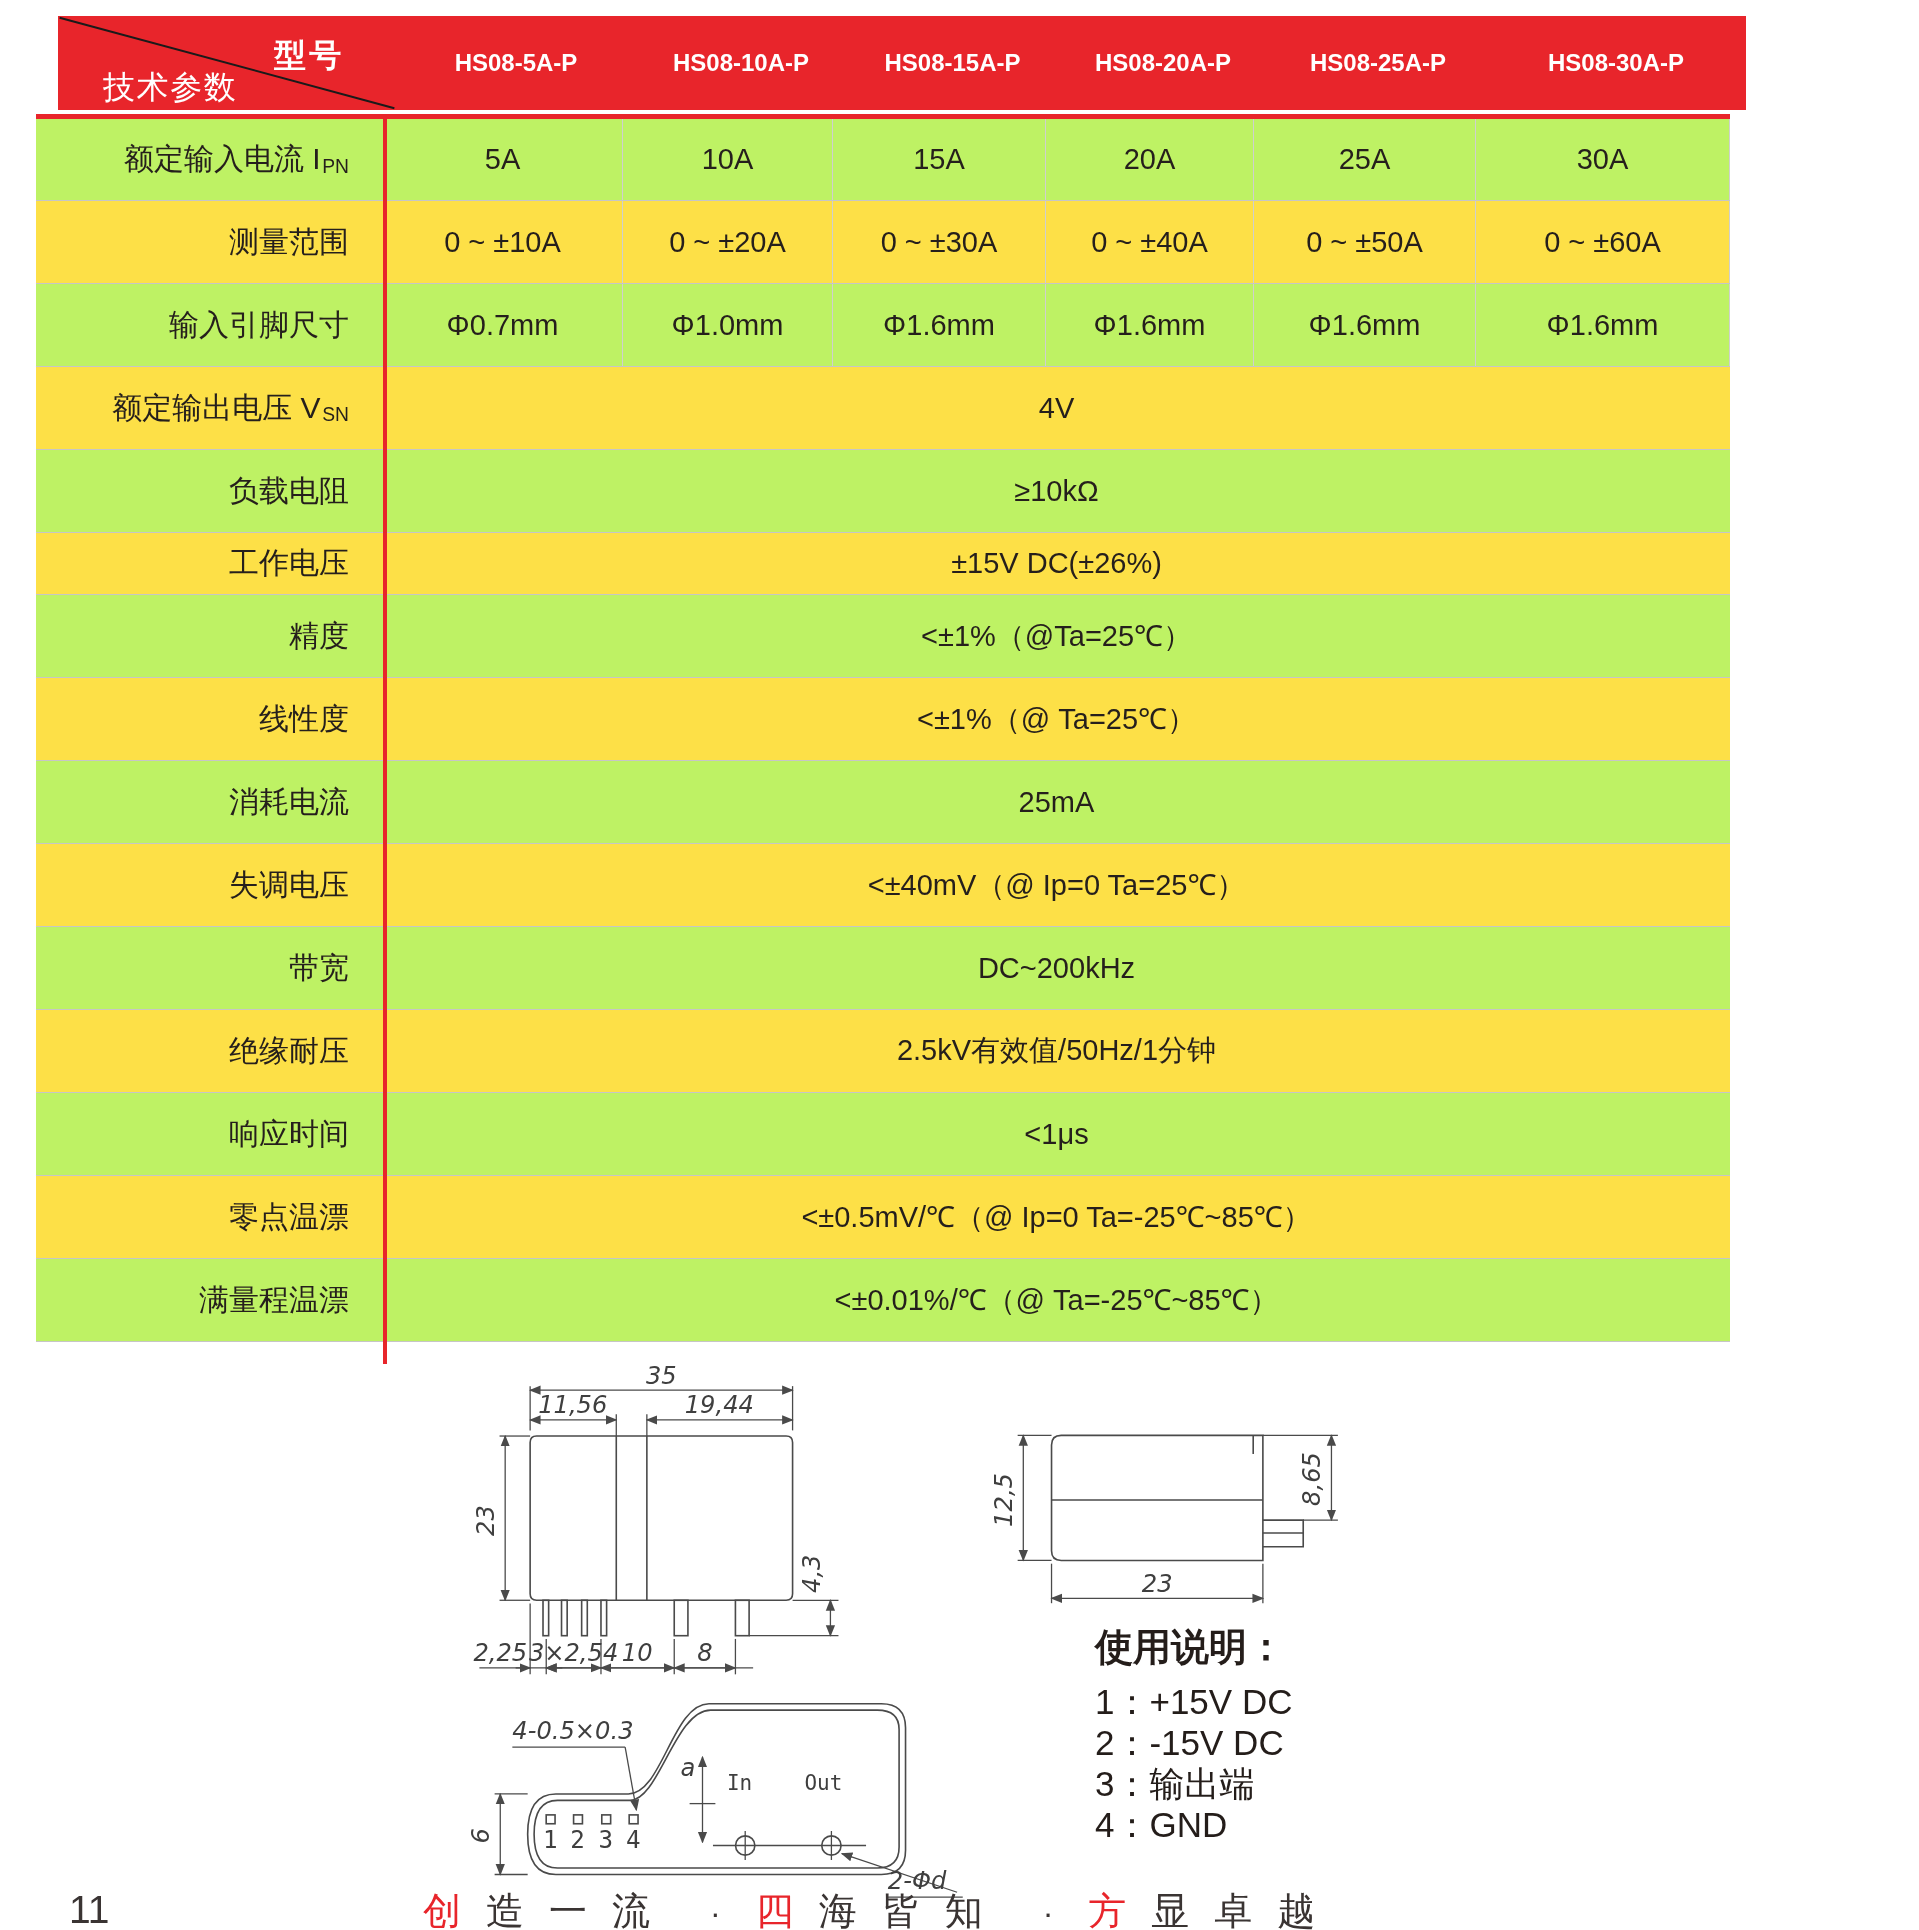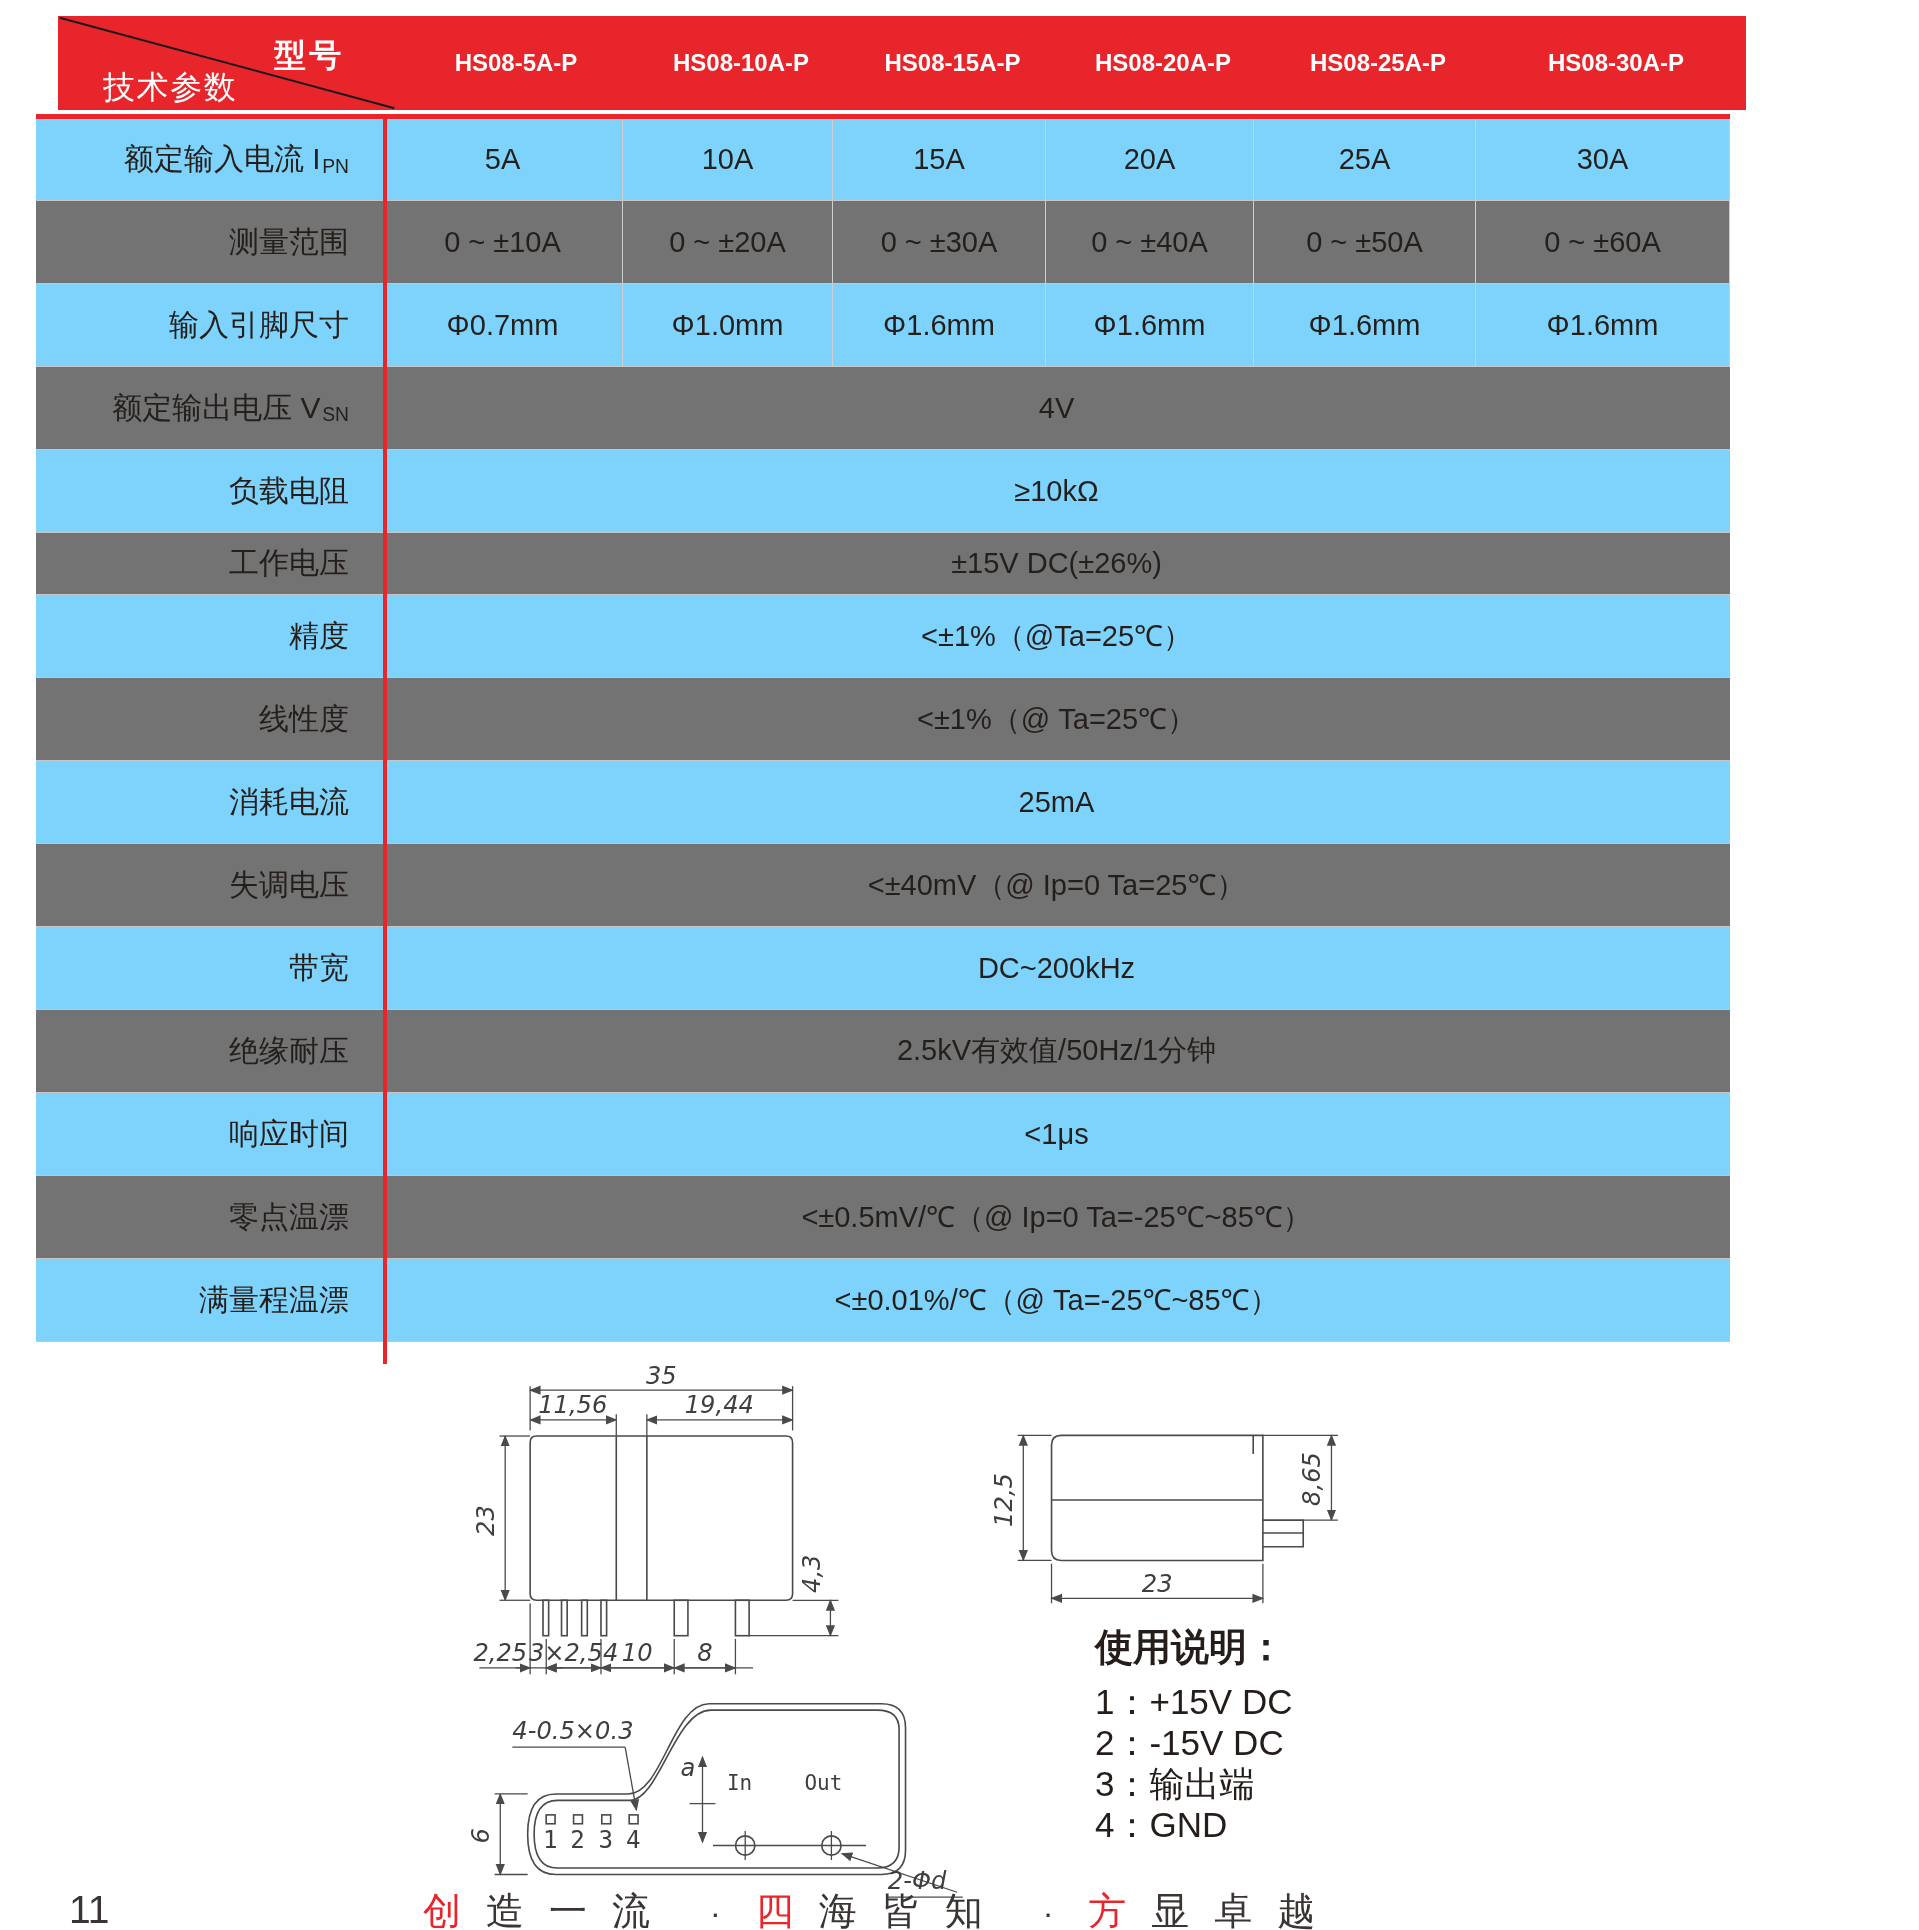--- a/index.html
+++ b/index.html
@@ -10,22 +10,22 @@
   
   .hdr-bar{position:absolute;left:58px;top:16px;width:1688px;height:94px;background:#e8252b;}
   .hdr-diag{position:absolute;left:0;top:0;width:338px;height:94px;}
   .hdr-corner-top{position:absolute;left:216px;top:18px;font-size:32px;font-weight:bold;color:#fff;letter-spacing:3.2px;}
   .hdr-corner-bottom{position:absolute;left:45px;top:50px;font-size:32px;font-weight:normal;color:#fff;letter-spacing:1.6px;}
   .hdr-models{position:absolute;left:338px;top:0;height:94px;display:grid;grid-template-columns:240px 210px 213px 208px 222px 254px;}
   .hdr-models div{display:flex;align-items:center;justify-content:center;font-size:24px;font-weight:bold;color:#ffffff;}
   .hdr-rule{position:absolute;left:36px;top:114px;width:1694px;height:5.6px;background:#e8252b;}
   
   .spec-table{position:absolute;left:36px;top:119px;width:1694px;}
-  .row{display:grid;grid-template-columns:347px 240px 210px 213px 208px 222px 254px;box-sizing:border-box;border-bottom:1.6px solid #c6c6c6;background:#7dd3fc;}
-  .row.shaded{background:#737373;}
+  .row{display:grid;grid-template-columns:347px 240px 210px 213px 208px 222px 254px;box-sizing:border-box;border-bottom:1.6px solid #c6c6c6;background:#bef264;}
+  .row.shaded{background:#fde047;}
   .cell{display:flex;align-items:center;justify-content:center;font-size:29px;}
   .cell.label{justify-content:flex-end;padding-right:34px;font-size:30px;}
   .cell.label sub{font-size:19.3px;position:relative;top:7.3px;margin-left:1.6px;}
   .row.permodel .val{border-right:1.6px solid #cfcfcf;}
   .cell.spanval{grid-column:2 / 8;}
   .red-divider{position:absolute;left:347px;top:0;width:4px;height:1245px;background:#e8252b;}
   
   .dwg{position:absolute;}
   svg text.dim{font-family:"DejaVu Sans",sans-serif;font-style:italic;font-size:30px;fill:#3f3f3f;}
   svg text.cad{font-family:"DejaVu Sans Mono",monospace;font-size:26px;fill:#3f3f3f;}

